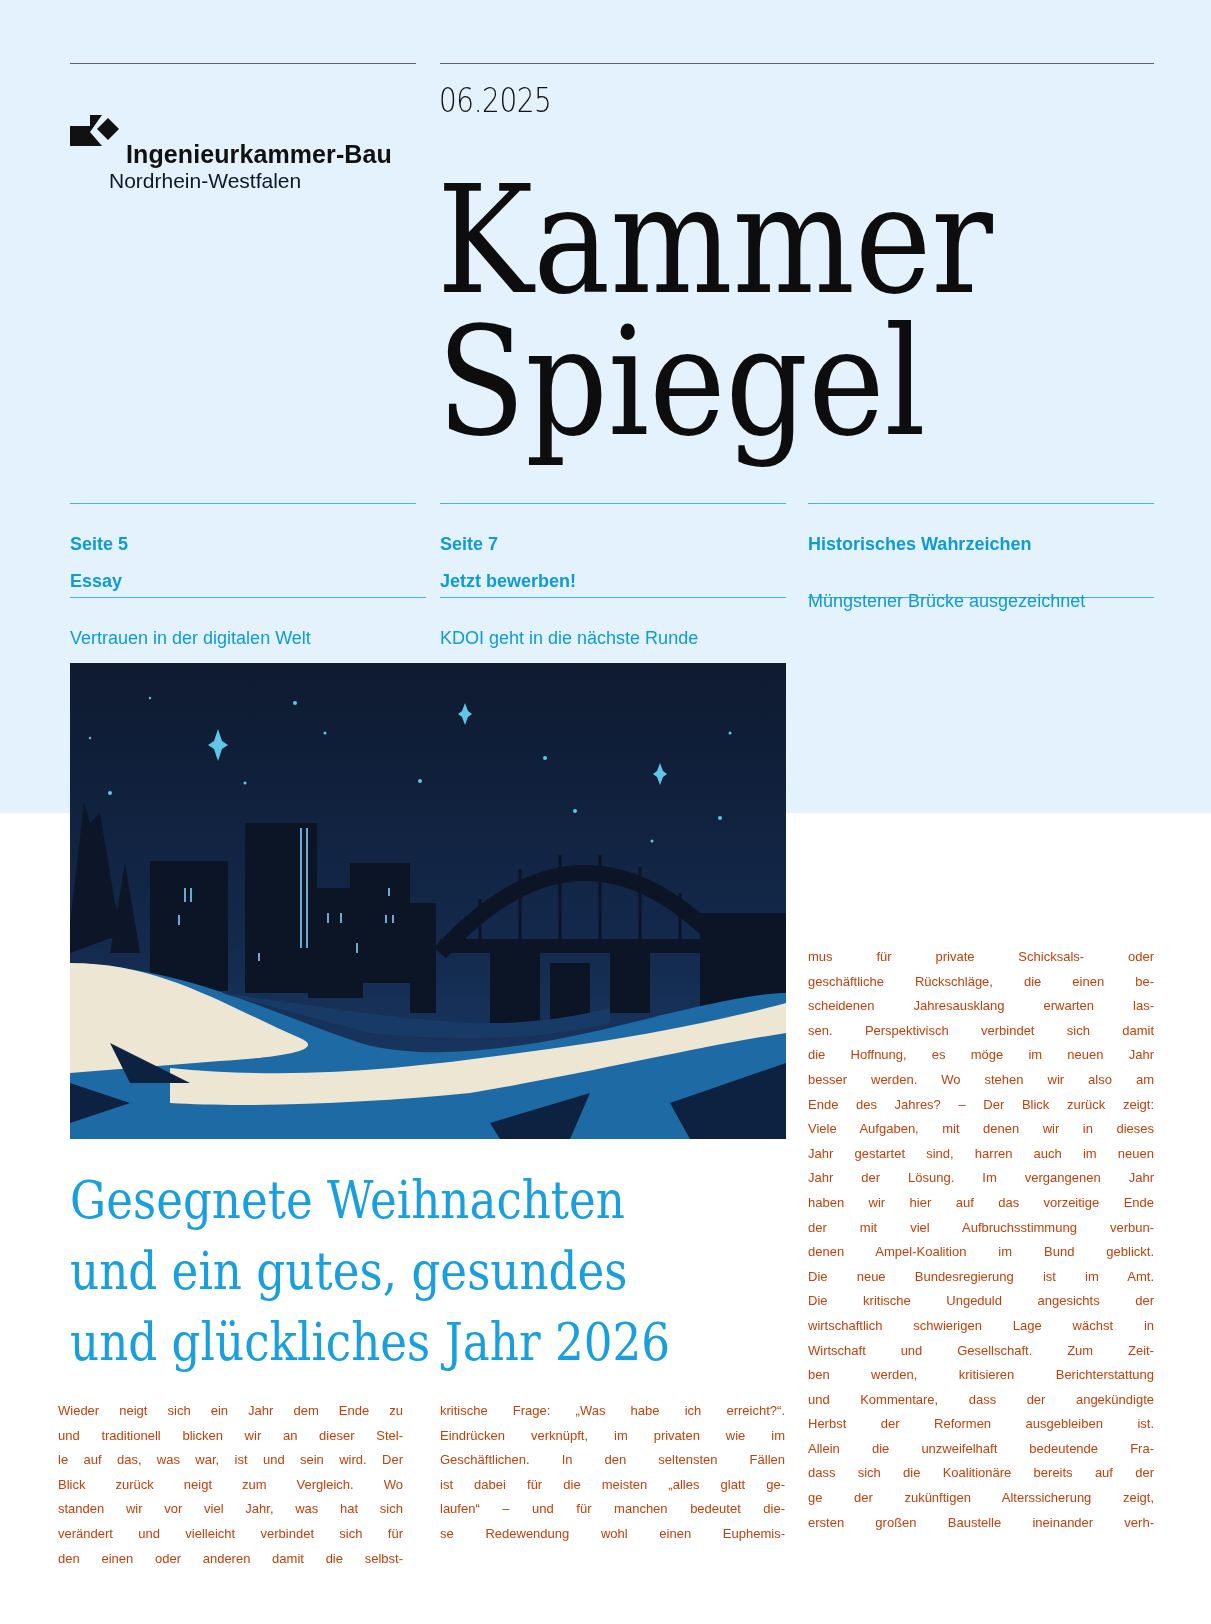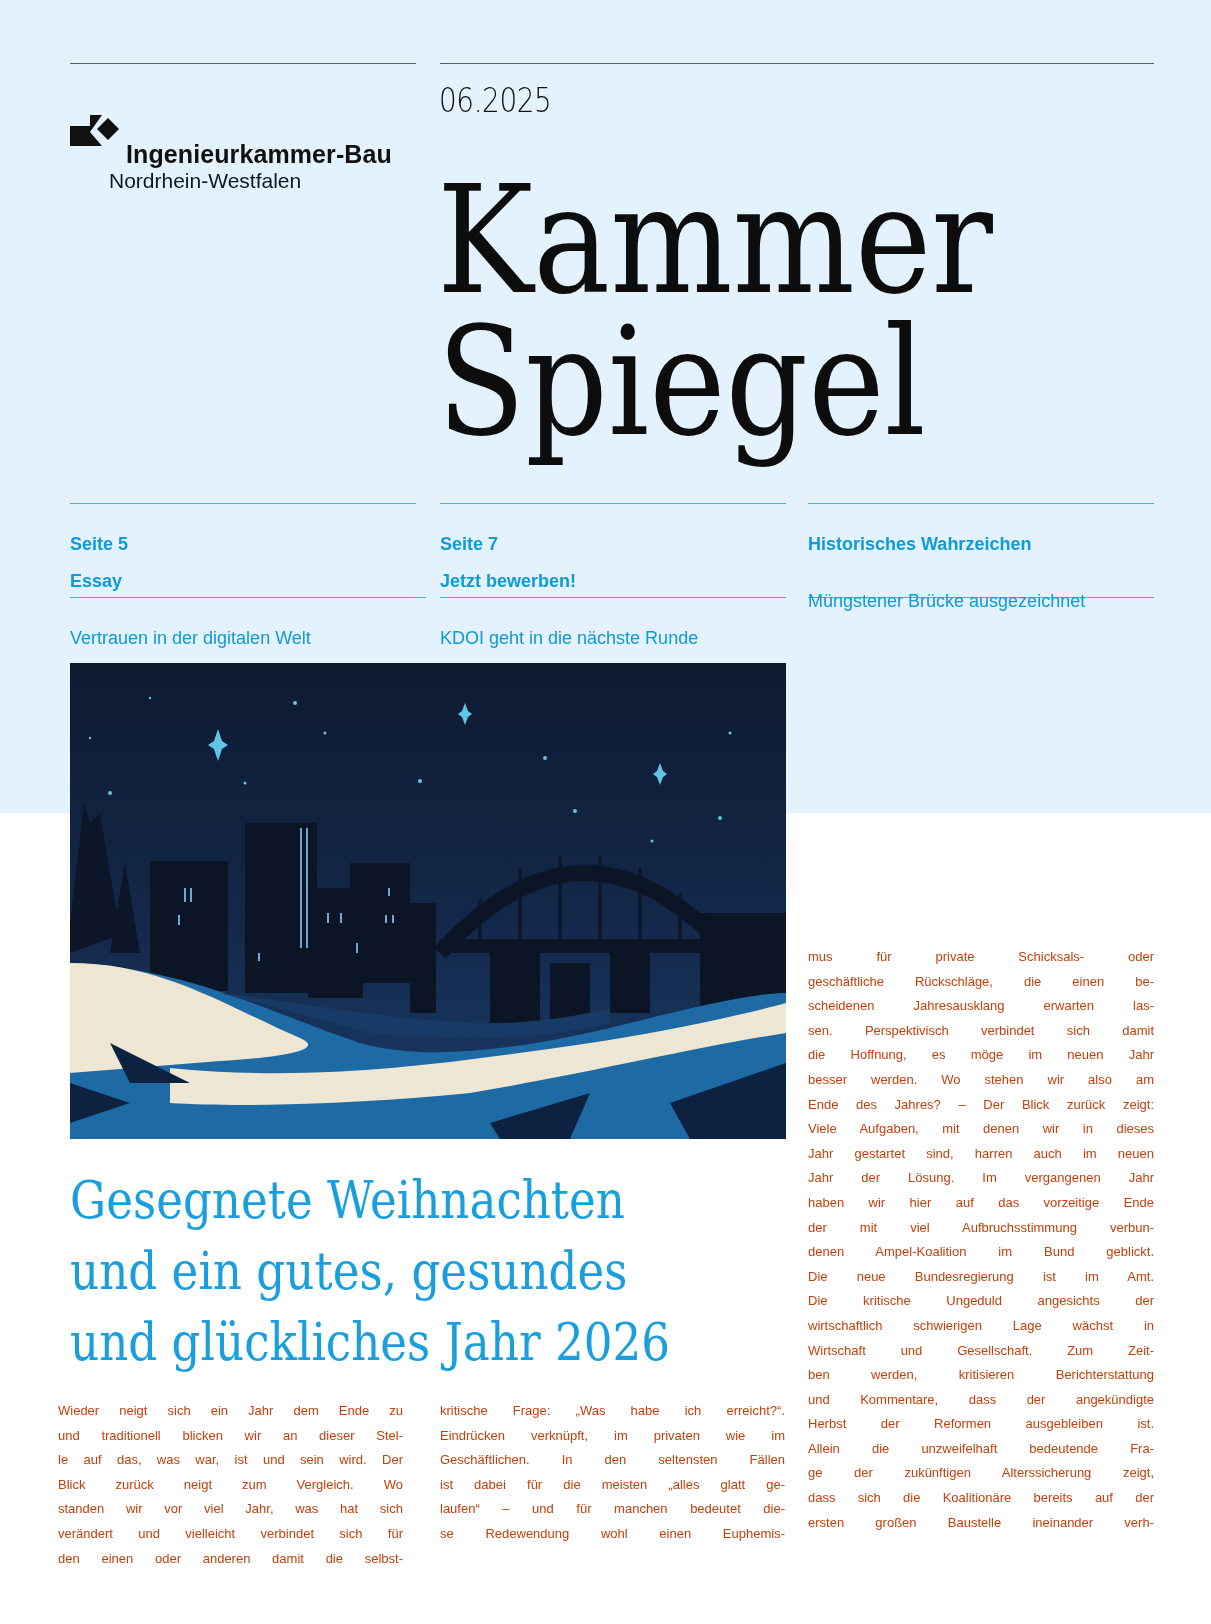--- a/index.html
+++ b/index.html
@@ -190,16 +190,16 @@
   <span class="ln">der mit viel Aufbruchsstimmung verbun-</span>
   <span class="ln">denen Ampel-Koalition im Bund geblickt.</span>
   <span class="ln">Die neue Bundesregierung ist im Amt.</span>
   <span class="ln">Die kritische Ungeduld angesichts der</span>
   <span class="ln">wirtschaftlich schwierigen Lage wächst in</span>
   <span class="ln">Wirtschaft und Gesellschaft. Zum Zeit-</span>
   <span class="ln">ben werden, kritisieren Berichterstattung</span>
   <span class="ln">und Kommentare, dass der angekündigte</span>
   <span class="ln">Herbst der Reformen ausgebleiben ist.</span>
   <span class="ln">Allein die unzweifelhaft bedeutende Fra-</span>
+  <span class="ln">dass sich die Koalitionäre bereits auf der</span>
   <span class="ln">ge der zukünftigen Alterssicherung zeigt,</span>
-  <span class="ln">dass sich die Koalitionäre bereits auf der</span>
   <span class="ln">ersten großen Baustelle ineinander verh-</span>
 </div>
 
 </body></html>

